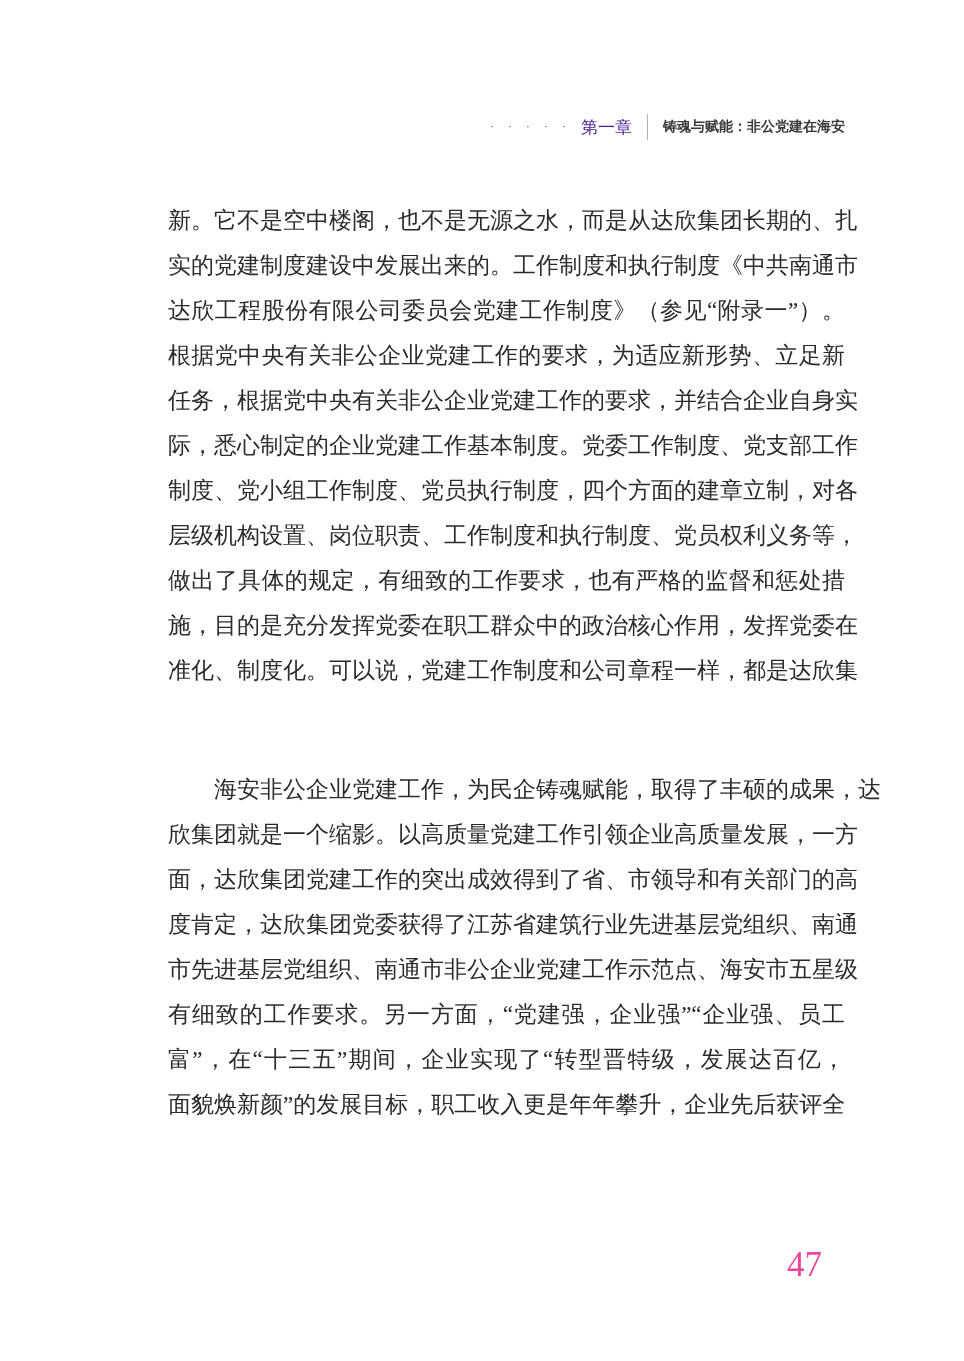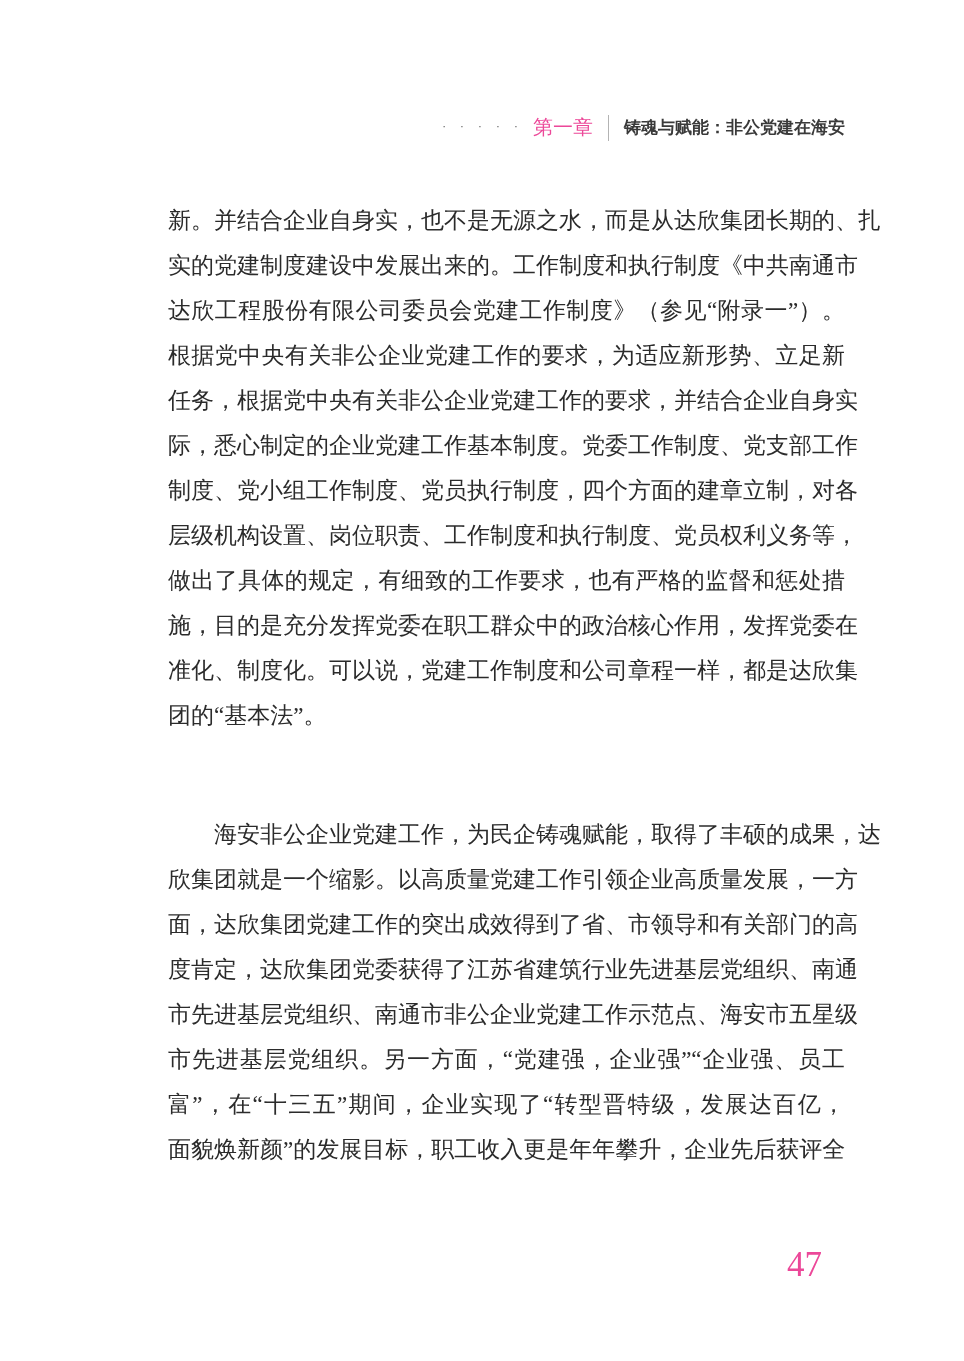--- a/index.html
+++ b/index.html
@@ -28,31 +28,31 @@
   }
   .header .dots {
     font-size: 13px;
     color: #6e6e6e;
     letter-spacing: 5px;
     margin-right: 10px;
     position: relative;
     top: -2px;
   }
   .header .chapter {
-    font-size: 20px;
-    color: #ec4899;
+    font-size: 17px;
+    color: #4c1d95;
   }
   .header .divider {
     width: 1px;
     height: 26px;
     background: #b3b3b3;
     margin: 0 15px;
   }
   .header .title {
-    font-size: 17px;
+    font-size: 14px;
     font-weight: bold;
     color: #3a3a3a;
   }
   
   .body-text {
     position: absolute;
     top: 198px;
     left: 168px;
     width: 677px;
     color: #2b2b2b;
@@ -92,40 +92,39 @@
 
   <div class="header">
     <span class="dots">· · · · ·</span>
     <span class="chapter">第一章</span>
     <span class="divider"></span>
     <span class="title">铸魂与赋能：非公党建在海安</span>
   </div>
 
   <div class="body-text">
     <div class="paragraph">
-        <div class="line">新。并结合企业自身实，也不是无源之水，而是从达欣集团长期的、扎</div>
+        <div class="line">新。它不是空中楼阁，也不是无源之水，而是从达欣集团长期的、扎</div>
         <div class="line">实的党建制度建设中发展出来的。工作制度和执行制度《中共南通市</div>
         <div class="line">达欣工程股份有限公司委员会党建工作制度》（参见“附录一”）。</div>
         <div class="line">根据党中央有关非公企业党建工作的要求，为适应新形势、立足新</div>
         <div class="line">任务，根据党中央有关非公企业党建工作的要求，并结合企业自身实</div>
         <div class="line">际，悉心制定的企业党建工作基本制度。党委工作制度、党支部工作</div>
         <div class="line">制度、党小组工作制度、党员执行制度，四个方面的建章立制，对各</div>
         <div class="line">层级机构设置、岗位职责、工作制度和执行制度、党员权利义务等，</div>
         <div class="line">做出了具体的规定，有细致的工作要求，也有严格的监督和惩处措</div>
         <div class="line">施，目的是充分发挥党委在职工群众中的政治核心作用，发挥党委在</div>
         <div class="line">准化、制度化。可以说，党建工作制度和公司章程一样，都是达欣集</div>
-        <div class="line short">团的“基本法”。</div>
       </div>
     <div class="paragraph para-gap">
         <div class="line indent">海安非公企业党建工作，为民企铸魂赋能，取得了丰硕的成果，达</div>
         <div class="line">欣集团就是一个缩影。以高质量党建工作引领企业高质量发展，一方</div>
         <div class="line">面，达欣集团党建工作的突出成效得到了省、市领导和有关部门的高</div>
         <div class="line">度肯定，达欣集团党委获得了江苏省建筑行业先进基层党组织、南通</div>
         <div class="line">市先进基层党组织、南通市非公企业党建工作示范点、海安市五星级</div>
-        <div class="line">市先进基层党组织。另一方面，“党建强，企业强”“企业强、员工</div>
+        <div class="line">有细致的工作要求。另一方面，“党建强，企业强”“企业强、员工</div>
         <div class="line">富”，在“十三五”期间，企业实现了“转型晋特级，发展达百亿，</div>
         <div class="line">面貌焕新颜”的发展目标，职工收入更是年年攀升，企业先后获评全</div>
       </div>
   </div>
 
   <div class="page-number">47</div>
 
 </div>
 
 </body></html>

